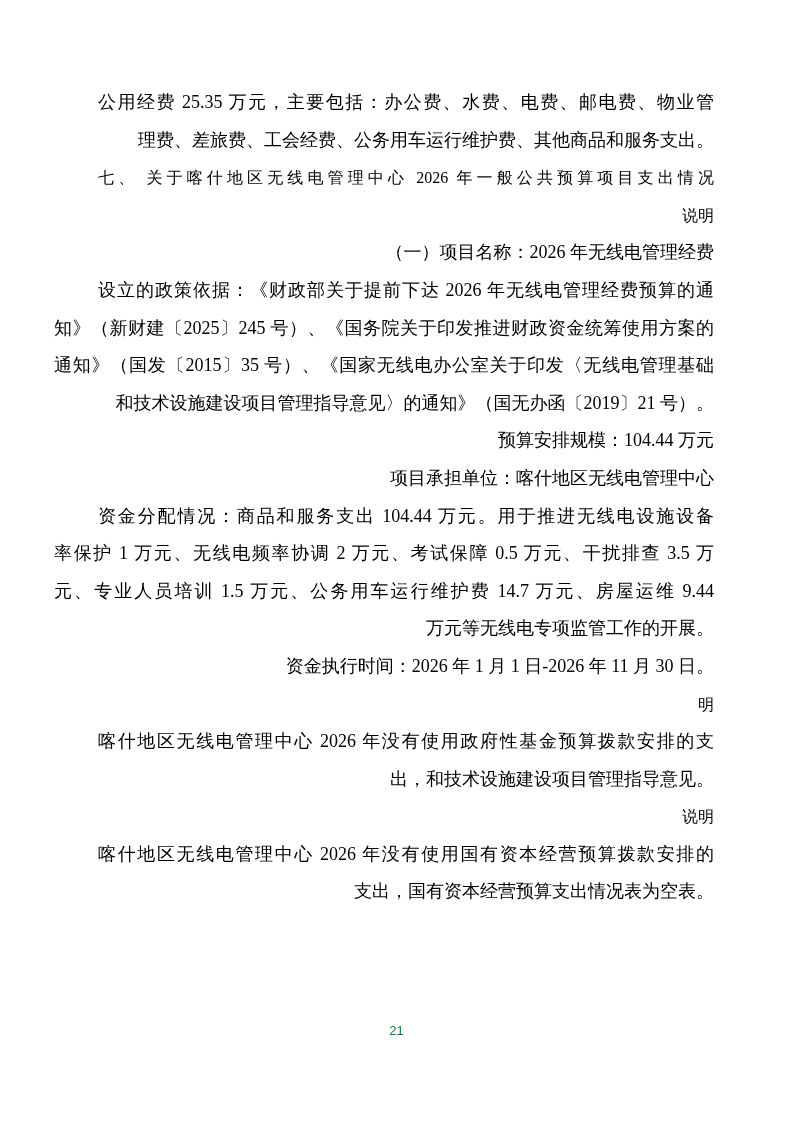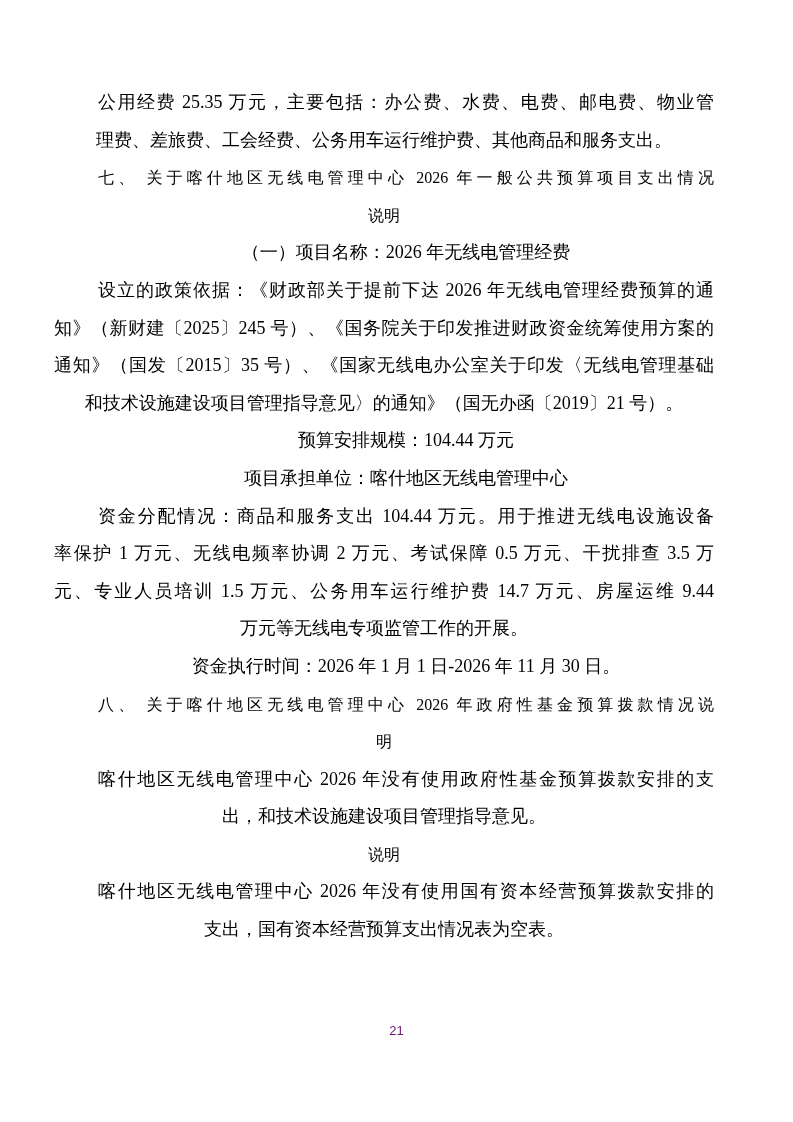--- a/index.html
+++ b/index.html
@@ -22,42 +22,42 @@
     top: 84px;
     width: 660px;
   }
   .ln {
     font-size: 18px;
     line-height: 37.6px;
     height: 37.6px;
     overflow: hidden;
     word-break: keep-all;
     white-space: normal;
-    text-align: center;
+    text-align: right;
   }
   .ind {
     padding-left: 44px;
   }
   .just {
     text-align: justify;
     text-align-last: justify;
   }
   .bold {
     font-weight: normal;
     font-size: 16px;
   }
   .footer {
     position: absolute;
     top: 1023px;
     left: 0;
     width: 793px;
     text-align: center;
     font-size: 13px;
     font-family: "Liberation Sans", "DejaVu Sans", sans-serif;
-    color: #701a75;
+    color: #15803d;
   }
 </style>
 </head>
 <body>
 
 <div class="page">
   <div class="content">
     <div class="ln ind just">公用经费 25.35 万元，主要包括：办公费、水费、电费、邮电费、物业管</div>
     <div class="ln">理费、差旅费、工会经费、公务用车运行维护费、其他商品和服务支出。</div>
     <div class="ln ind just bold">七、 关于喀什地区无线电管理中心 2026 年一般公共预算项目支出情况</div>
@@ -67,21 +67,20 @@
     <div class="ln just">知》（新财建〔2025〕245 号）、《国务院关于印发推进财政资金统筹使用方案的</div>
     <div class="ln just">通知》（国发〔2015〕35 号）、《国家无线电办公室关于印发〈无线电管理基础</div>
     <div class="ln">和技术设施建设项目管理指导意见〉的通知》（国无办函〔2019〕21 号）。</div>
     <div class="ln ind">预算安排规模：104.44 万元</div>
     <div class="ln ind">项目承担单位：喀什地区无线电管理中心</div>
     <div class="ln ind just">资金分配情况：商品和服务支出 104.44 万元。用于推进无线电设施设备</div>
     <div class="ln just">率保护 1 万元、无线电频率协调 2 万元、考试保障 0.5 万元、干扰排查 3.5 万</div>
     <div class="ln just">元、专业人员培训 1.5 万元、公务用车运行维护费 14.7 万元、房屋运维 9.44</div>
     <div class="ln">万元等无线电专项监管工作的开展。</div>
     <div class="ln ind">资金执行时间：2026 年 1 月 1 日-2026 年 11 月 30 日。</div>
-    <div class="ln ind just bold">八、 关于喀什地区无线电管理中心 2026 年政府性基金预算拨款情况说</div>
     <div class="ln bold">明</div>
     <div class="ln ind just">喀什地区无线电管理中心 2026 年没有使用政府性基金预算拨款安排的支</div>
     <div class="ln">出，和技术设施建设项目管理指导意见。</div>
     <div class="ln bold">说明</div>
     <div class="ln ind just">喀什地区无线电管理中心 2026 年没有使用国有资本经营预算拨款安排的</div>
     <div class="ln">支出，国有资本经营预算支出情况表为空表。</div>
   </div>
   <div class="footer">21</div>
 </div>
 

